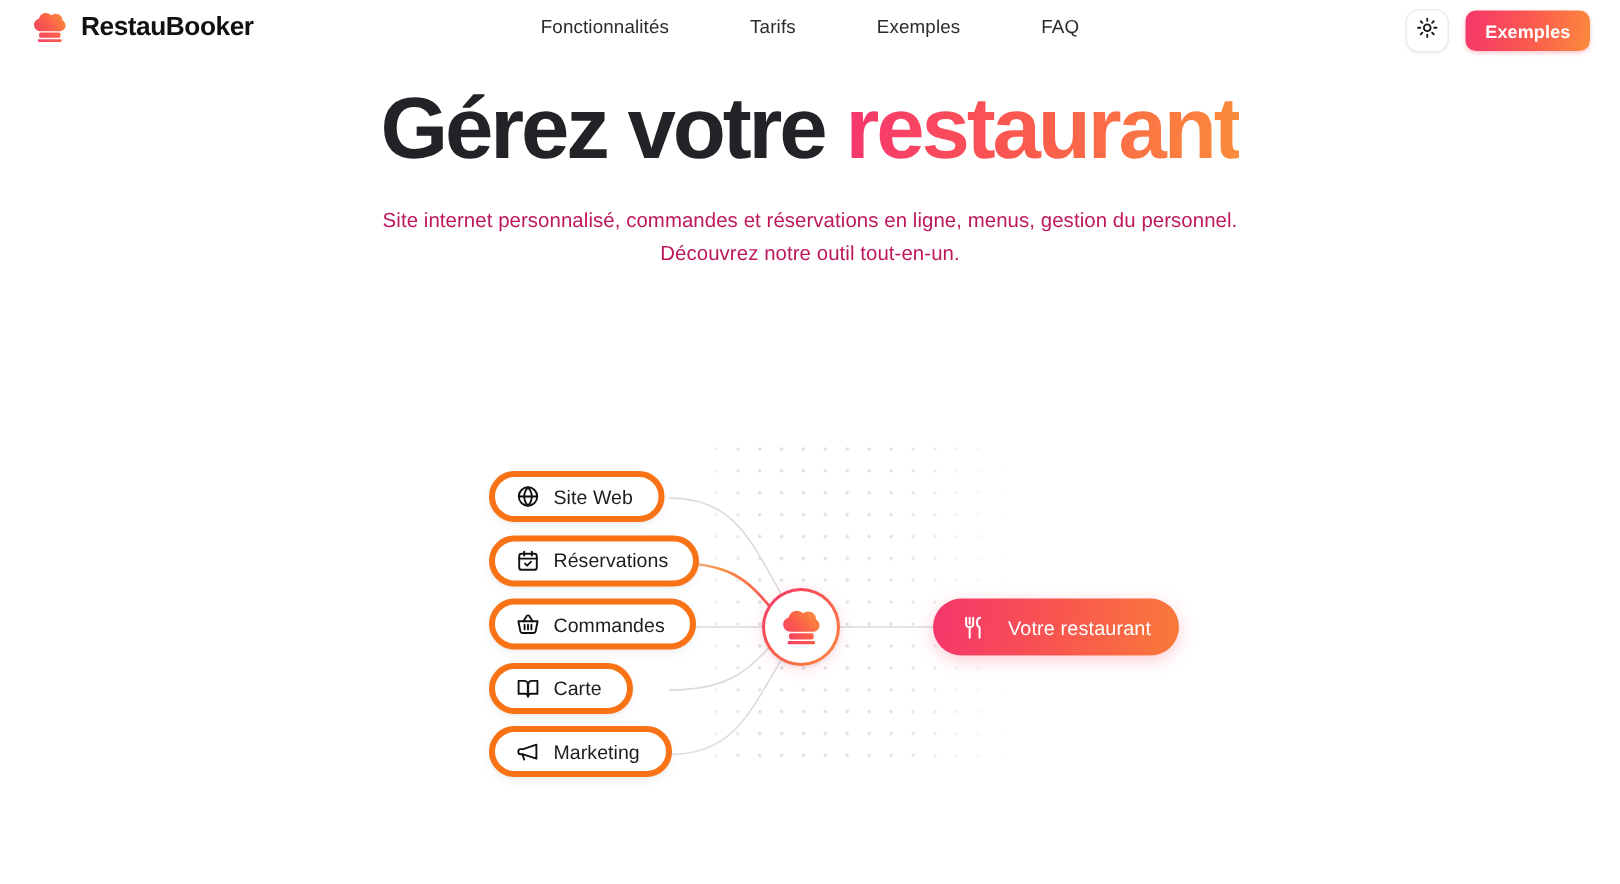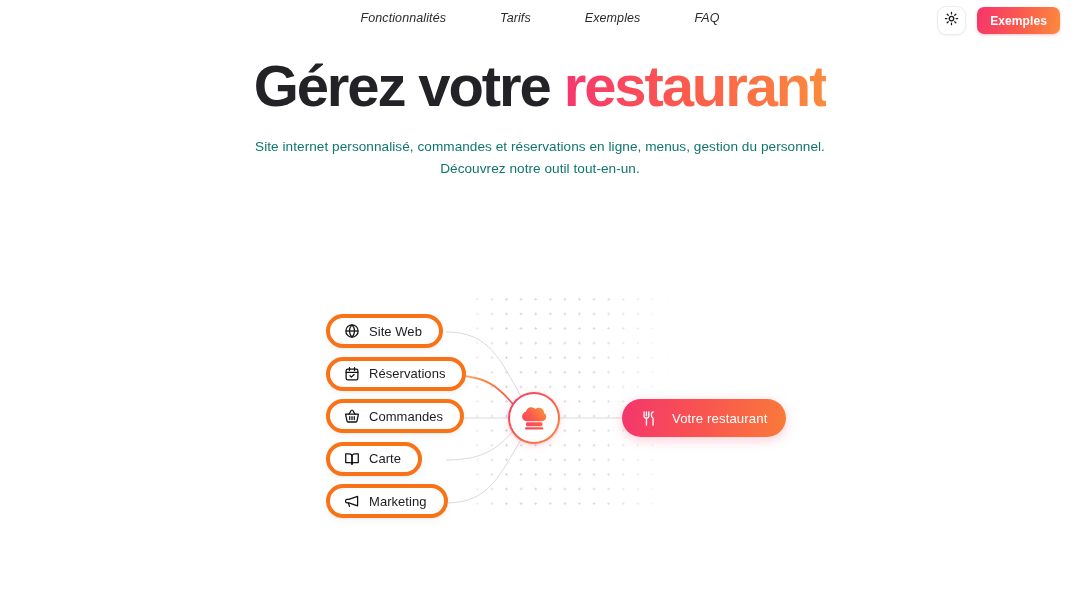--- a/index.html
+++ b/index.html
@@ -22,21 +22,21 @@
     text-decoration:none;
   }
   .brand-mark{width:26px;height:24px;display:block}
   .brand-name{
     font-size:17.5px;font-weight:700;letter-spacing:-.3px;color:#111114;
     line-height:1;
   }
 
   .nav{
     position:absolute;left:0;right:0;top:11px;
-    display:flex;justify-content:center;gap:0;font-style:italic;
+    display:flex;justify-content:center;gap:0;
   }
   .nav-item{
     font-size:12.5px;color:#2a2a30;letter-spacing:.1px;
     text-decoration:none;white-space:nowrap;
   }
   .nav-item+.nav-item{margin-left:54px}
 
   .header-right{
     position:absolute;right:20px;top:6px;
     display:flex;align-items:center;gap:11px;
@@ -64,21 +64,21 @@
     letter-spacing:-2.1px;color:#232327;
   }
   .hero-title .accent{
     background:linear-gradient(90deg,#f6366e 0%,#fb5c4c 48%,#fb8b3c 100%);
     -webkit-background-clip:text;background-clip:text;
     -webkit-text-fill-color:transparent;color:transparent;
   }
   .hero-line2{display:block;margin-top:2px}
   .hero-sub{
     margin-top:22px;font-size:13.6px;line-height:22px;
-    color:#0f766e;letter-spacing:.05px;
+    color:#be185d;letter-spacing:.05px;
   }
   .dotgrid{
     position:absolute;left:470px;top:292px;width:205px;height:222px;
     background-image:radial-gradient(#c9c9d2 1px, transparent 1.1px);
     background-size:14.6px 14.6px;
     background-position:0 0;
     -webkit-mask-image:linear-gradient(90deg,rgba(0,0,0,.30) 0%,rgba(0,0,0,.95) 18%,rgba(0,0,0,.85) 60%,rgba(0,0,0,0) 100%);
     mask-image:linear-gradient(90deg,rgba(0,0,0,.30) 0%,rgba(0,0,0,.95) 18%,rgba(0,0,0,.85) 60%,rgba(0,0,0,0) 100%);
     opacity:.75;
   }
@@ -121,20 +121,37 @@
     cursor:pointer;
   }
   .target-label{font-size:13.2px;color:#fff;font-weight:500;letter-spacing:.1px;white-space:nowrap}
   .target-icon{width:17px;height:17px;display:block;flex:0 0 17px}
 </style>
 </head>
 <body>
 
 <div class="header">
 
+  <a class="brand" href="#">
+    <span>
+      <svg class="brand-mark" viewBox="0 0 26 24" fill="none">
+        <defs>
+          <linearGradient id="gBrand" x1="0" y1="22" x2="26" y2="2" gradientUnits="userSpaceOnUse">
+            <stop offset="0" stop-color="#f4366c"></stop>
+              <stop offset="0.5" stop-color="#fb5c4c"></stop>
+              <stop offset="1" stop-color="#fb9a36"></stop>
+          </linearGradient>
+        </defs>
+        <path d="M7.1 14.8c-2.5 0-4.4-1.9-4.4-4.2 0-2 1.4-3.7 3.3-4.1C6.3 4.3 8.2 2.6 10.6 2.6c1.4 0 2.7.6 3.6 1.6.8-.7 1.9-1.1 3-1.1 2.5 0 4.5 1.9 4.5 4.3v.3c1.2.6 2 1.9 2 3.3 0 2.1-1.7 3.8-3.9 3.8H7.1z" fill="url(#gBrand)"></path>
+        <rect x="6.1" y="15.6" width="14.2" height="3.6" rx="1.1" fill="url(#gBrand)"></rect>
+        <rect x="5.2" y="20.1" width="16" height="1.9" rx=".95" fill="url(#gBrand)"></rect>
+      </svg>
+    </span>
+    <span class="brand-name">RestauBooker</span>
+  </a>
 
   <nav class="nav">
     <a class="nav-item" href="#">Fonctionnalités</a>
     <a class="nav-item" href="#">Tarifs</a>
     <a class="nav-item" href="#">Exemples</a>
     <a class="nav-item" href="#">FAQ</a>
   </nav>
 
   <div class="header-right">
     <div class="theme-toggle" title="Thème clair">

